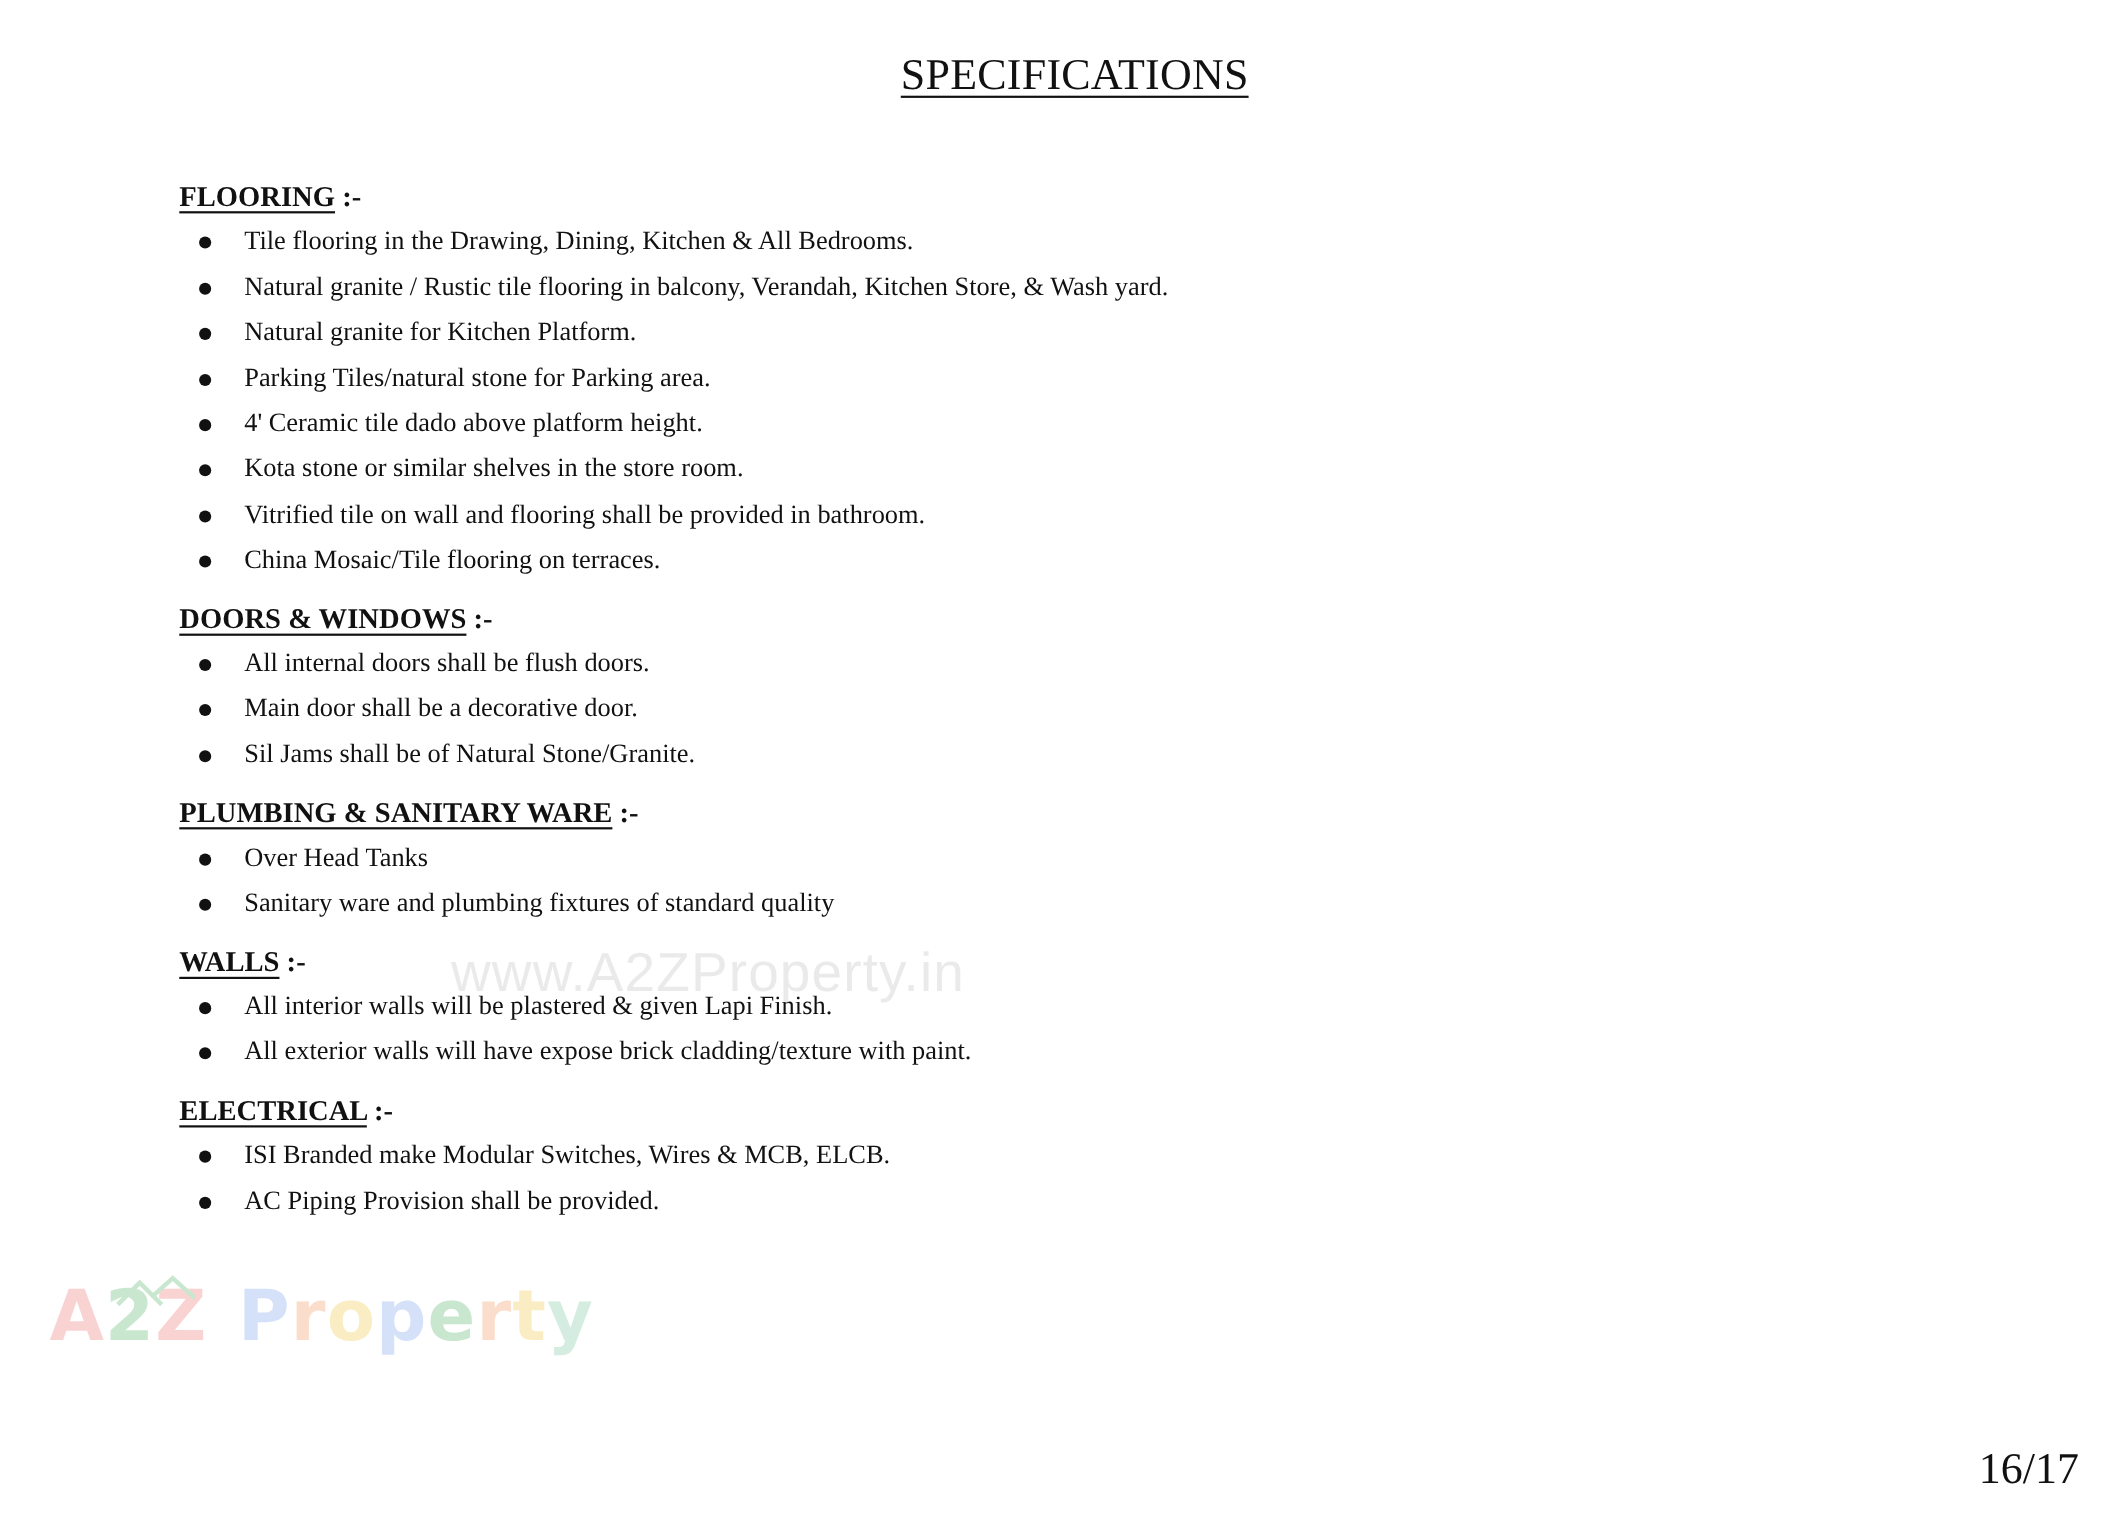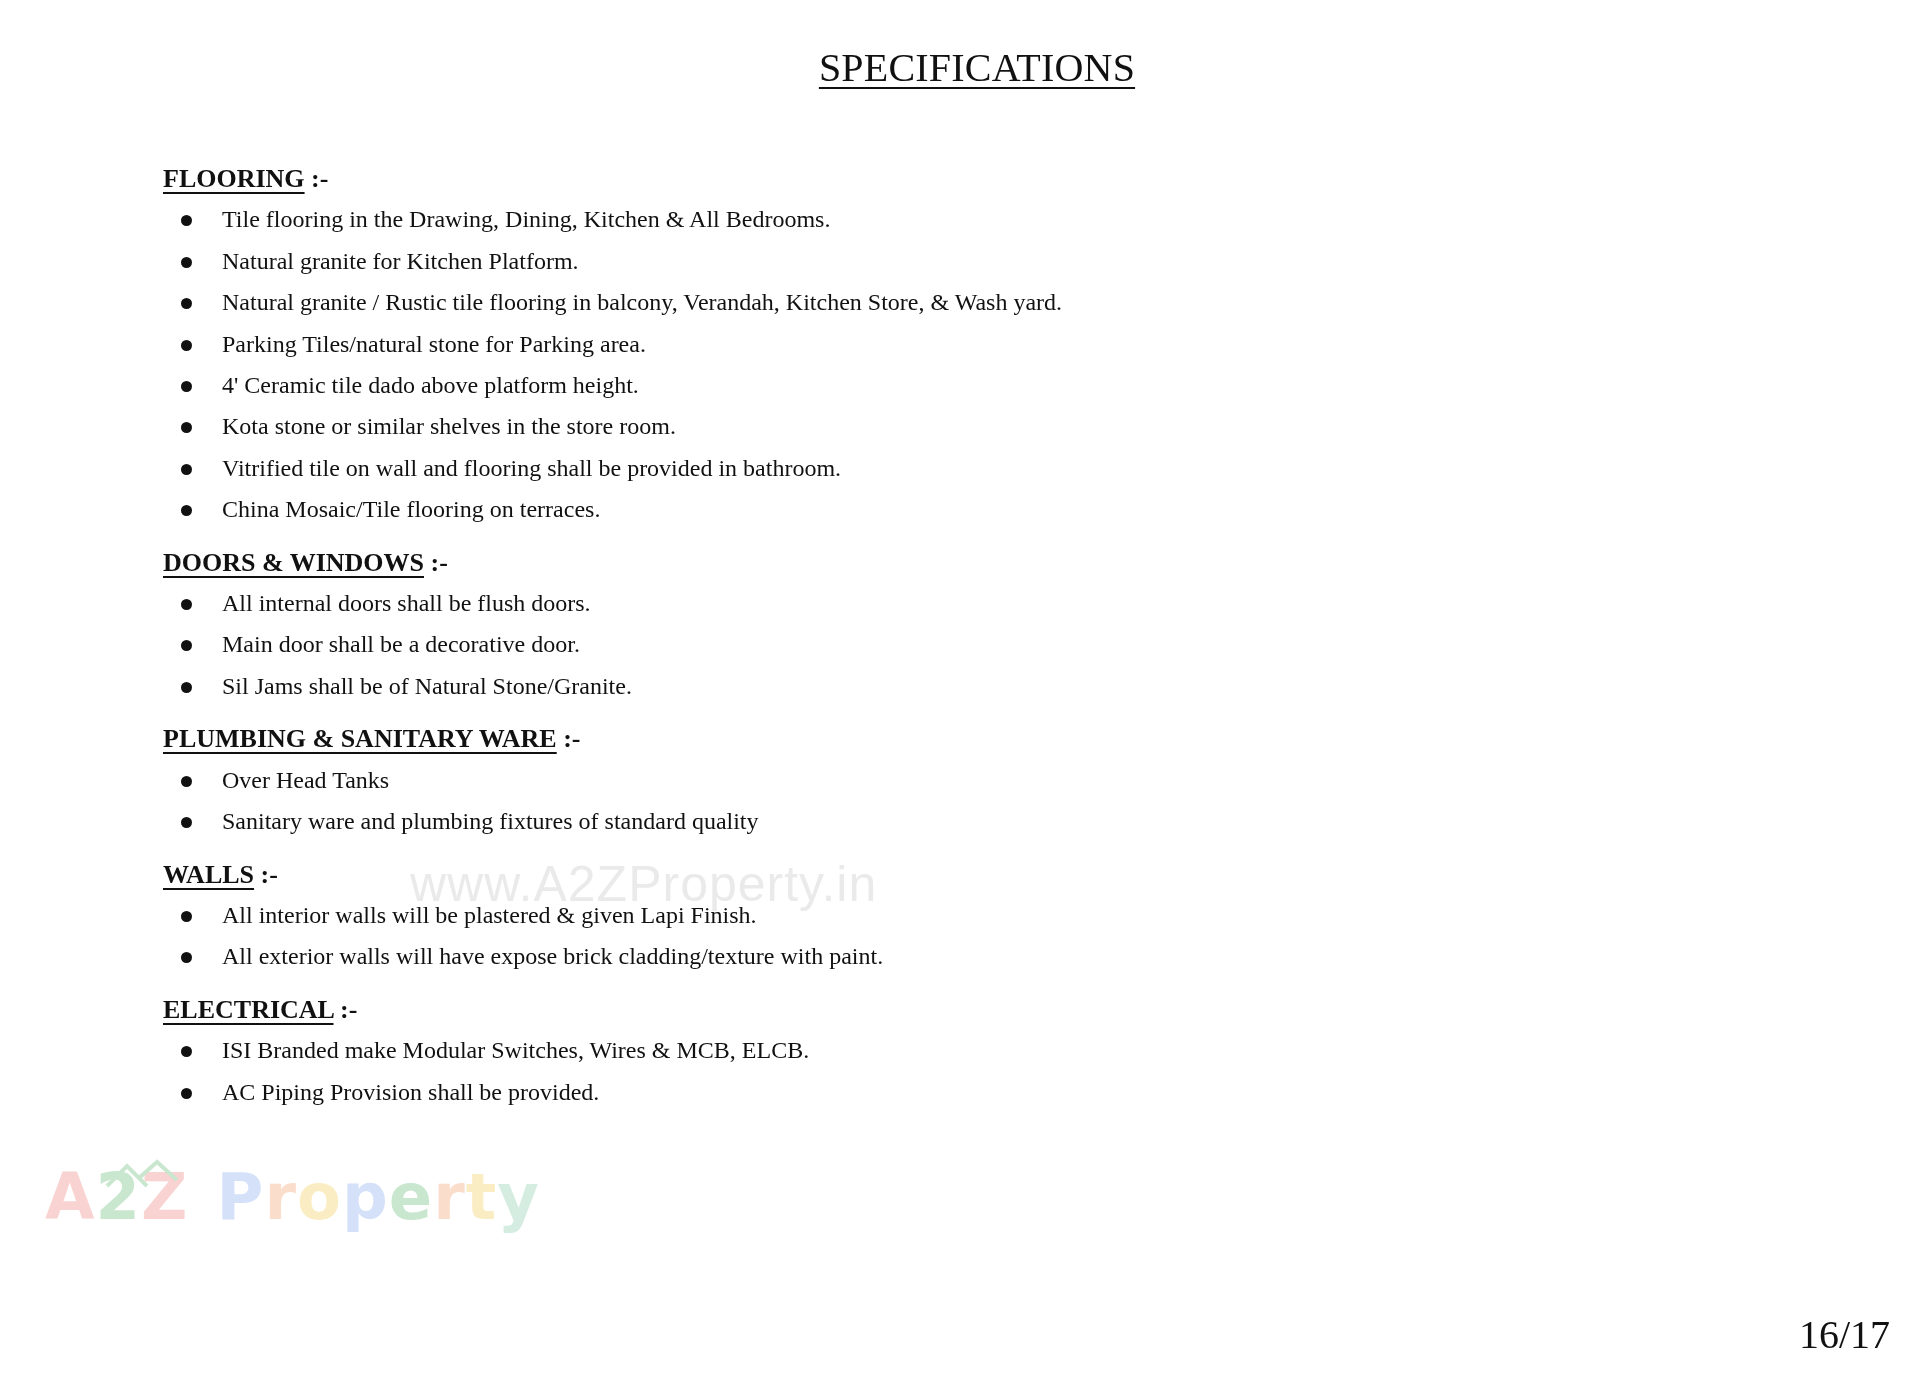--- a/index.html
+++ b/index.html
@@ -32,22 +32,22 @@
 </head>
 <body>
 
 <div class="title">
   <span>SPECIFICATIONS</span>
 </div>
 
 <div class="content" id="content">
     <div class="heading"><span class="h-label">FLOORING</span><span> :-</span></div>
     <div class="item"><span class="bullet"></span><span>Tile flooring in the Drawing, Dining, Kitchen &amp; All  Bedrooms.</span></div>
+    <div class="item"><span class="bullet"></span><span>Natural granite / Rustic tile flooring in balcony, Verandah, Kitchen Store, &amp; Wash yard.</span></div>
     <div class="item"><span class="bullet"></span><span>Natural granite for Kitchen Platform.</span></div>
-    <div class="item"><span class="bullet"></span><span>Natural granite / Rustic tile flooring in balcony, Verandah, Kitchen Store, &amp; Wash yard.</span></div>
     <div class="item"><span class="bullet"></span><span>Parking Tiles/natural stone for Parking area.</span></div>
     <div class="item"><span class="bullet"></span><span>4' Ceramic tile dado above platform height.</span></div>
     <div class="item"><span class="bullet"></span><span>Kota stone or similar shelves in the store room.</span></div>
     <div class="item"><span class="bullet"></span><span>Vitrified tile on wall and flooring shall be provided in bathroom.</span></div>
     <div class="item"><span class="bullet"></span><span>China Mosaic/Tile flooring on terraces.</span></div>
     <div class="heading"><span class="h-label">DOORS &amp; WINDOWS</span><span> :-</span></div>
     <div class="item"><span class="bullet"></span><span>All internal doors shall be flush doors.</span></div>
     <div class="item"><span class="bullet"></span><span>Main door shall be a decorative door.</span></div>
     <div class="item"><span class="bullet"></span><span>Sil Jams shall be of Natural Stone/Granite.</span></div>
     <div class="heading"><span class="h-label">PLUMBING &amp; SANITARY WARE</span><span> :-</span></div>

